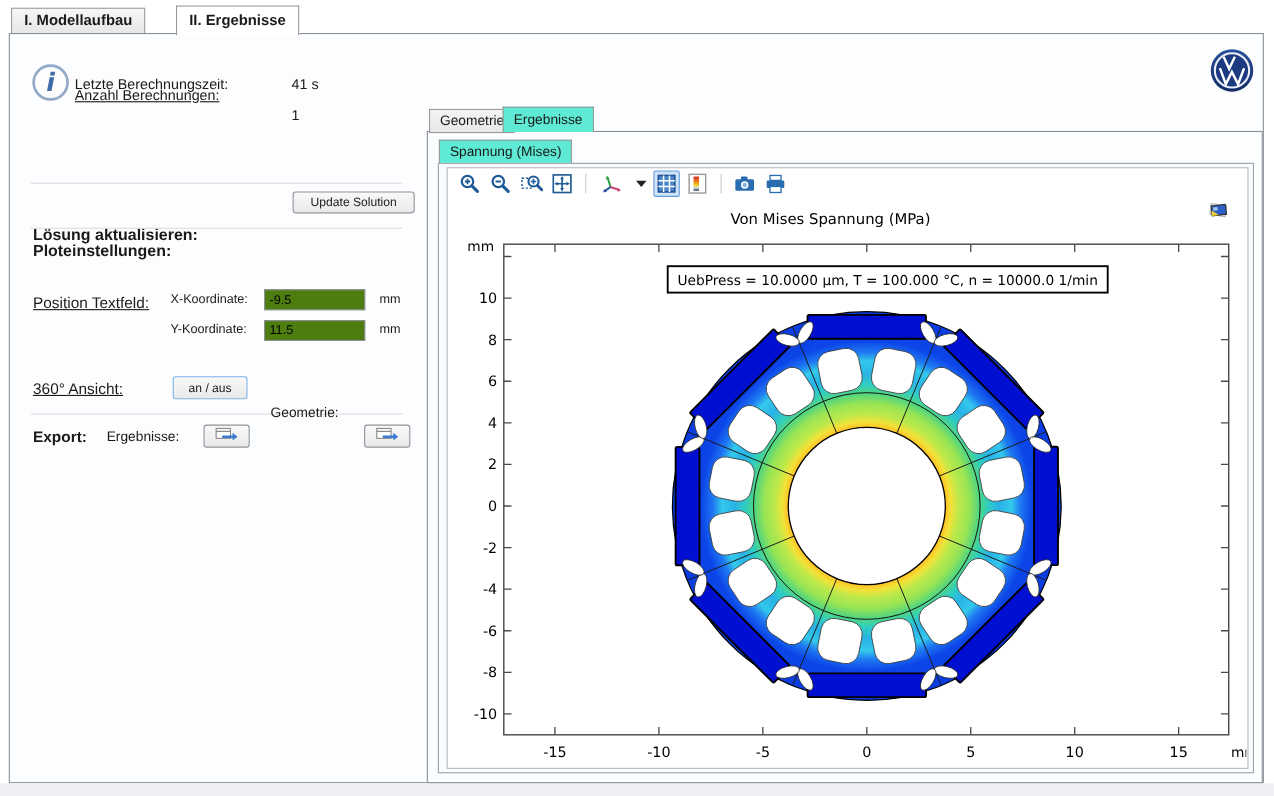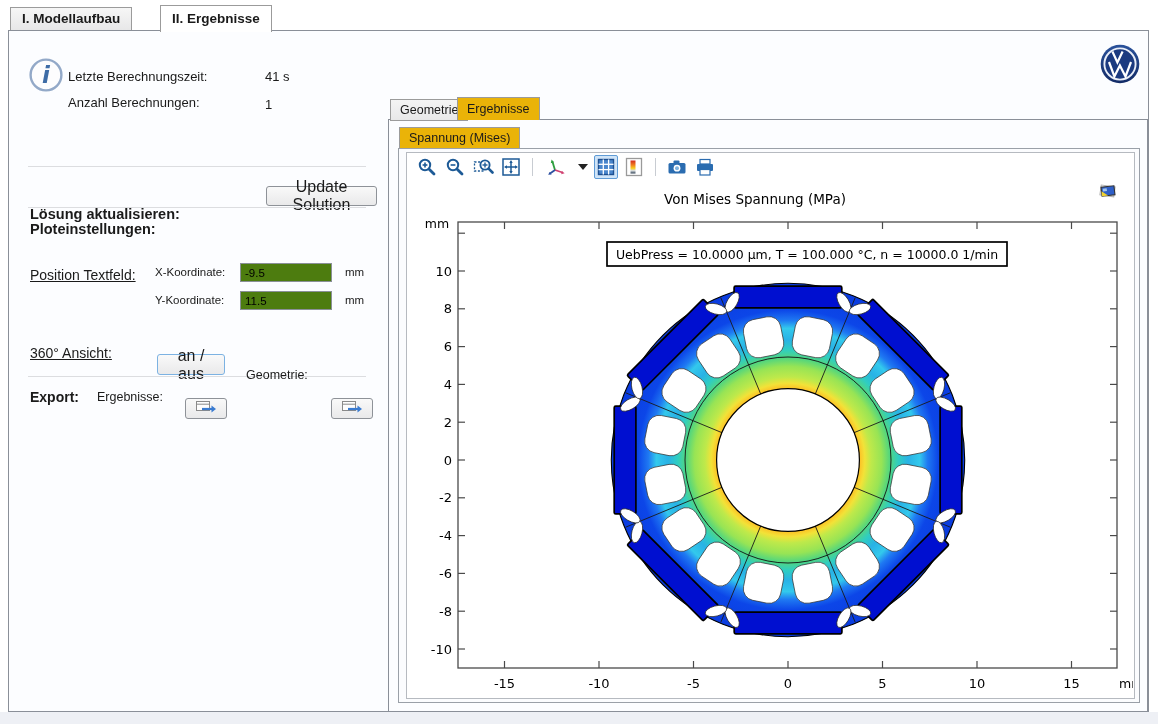--- a/index.html
+++ b/index.html
@@ -14,31 +14,31 @@
             border:1px solid #9b9b9b;background:linear-gradient(#f6f6f6,#e7e7e8);cursor:default;white-space:nowrap;}
   .main-tab.active{background:#ffffff;top:5px;height:26px;line-height:25px;border-bottom:none;z-index:5;}
   .main-tab.inactive{top:7px;height:22px;}
   
   .lbl{position:absolute;font-size:13px;}
   .val{position:absolute;font-size:13px;}
   .heading{position:absolute;font-size:14.5px;font-weight:bold;}
   .ulabel{position:absolute;font-size:14px;text-decoration:underline;}
   .small{font-size:11.5px;text-align:center;}
   .divider{position:absolute;height:1px;background:#dcdde0;left:28px;width:338px;}
-  .btn{position:absolute;font-family:"Liberation Sans",sans-serif;font-size:16px;color:#1a1a1a;
+  .btn{position:absolute;font-family:"Liberation Sans",sans-serif;font-size:11px;color:#1a1a1a;
        background:linear-gradient(#f9f9f9,#e9e9ea);border:1px solid #8e9298;border-radius:3px;
-       display:flex;align-items:center;justify-content:center;cursor:default;margin-top:12px;}
+       display:flex;align-items:center;justify-content:center;cursor:default;}
   .btn.blue-border{border-color:#7cb2e2;}
   .tinput{position:absolute;font-family:"Liberation Sans",sans-serif;font-size:11.5px;border:1px solid #8a9097;
           padding:1px 4px;background:#4d7c0f;}
   
   .outer-frame{left:388px;top:119px;width:758px;height:591px;border:1px solid #8a8f98;background:#fcfdff;}
   .rtab{position:absolute;font-size:12.5px;line-height:20px;padding:0 9px;border:1px solid #9b9b9b;
         background:linear-gradient(#f4f4f4,#e8e8e9);white-space:nowrap;}
-  .rtab.active{background:#eab308;border-bottom:none;z-index:6;}
+  .rtab.active{background:#5eead4;border-bottom:none;z-index:6;}
   .inner-frame{left:398px;top:148px;width:740px;height:553px;border:1px solid #9aa0a8;background:#fbfcfe;}
   .gfx-frame{left:406px;top:152px;width:727px;height:545px;border:1px solid #b6bac0;background:#ffffff;}
   .toolbar{left:407px;top:153px;width:725px;height:28px;display:flex;align-items:center;gap:4px;
            padding-left:8px;z-index:4;background:transparent;}
   .tbtn{width:24px;height:24px;display:flex;align-items:center;justify-content:center;border:1px solid transparent;
         border-radius:2px;background:transparent;padding:0;cursor:default;}
   .tbtn.active-toggle{background:#cfe4f8;border-color:#5f9bd6;}
   .tsep{width:1px;height:18px;background:#c8ccd2;margin:0 5px;}
   #plot-wrap{left:406px;top:152px;width:660px;height:545px;z-index:2;}
   svg text{font-family:"DejaVu Sans",sans-serif;}
@@ -69,21 +69,21 @@
 </div>
 
 <div class="abs" style="left:28px;top:57px;width:36px;height:36px;">
   <svg width="36" height="36" viewBox="0 0 36 36">
     <circle cx="18" cy="18" r="15.4" fill="#fdfdfe" stroke="#93a9c8" stroke-width="2.4"></circle>
     <text x="18" y="26" text-anchor="middle" font-size="23" font-style="italic" font-weight="bold" font-family="DejaVu Serif, serif" fill="#3e6ca6">i</text>
   </svg>
 </div>
 <span class="lbl" style="left:68px;top:69px;">Letzte Berechnungszeit:</span>
 <span class="val" style="left:265px;top:69px;">41 s</span>
-<span class="lbl" style="left:68px;top:95px;">Anzahl Berechnungen:</span>
+<span class="lbl" style="left:68px;top:79px;text-decoration:underline;">Anzahl Berechnungen:</span>
 <span class="val" style="left:265px;top:97px;">1</span>
 
 <div class="divider" style="top:166px;"></div>
 
 <span class="heading" style="left:30px;top:176px;margin-top:30px;">Lösung aktualisieren:</span>
 <button class="btn" style="left:266px;top:174px;width:111px;height:20px;">Update Solution</button>
 
 <div class="divider" style="top:207px;"></div>
 
 <span class="heading" style="left:30px;top:221px;">Ploteinstellungen:</span>

